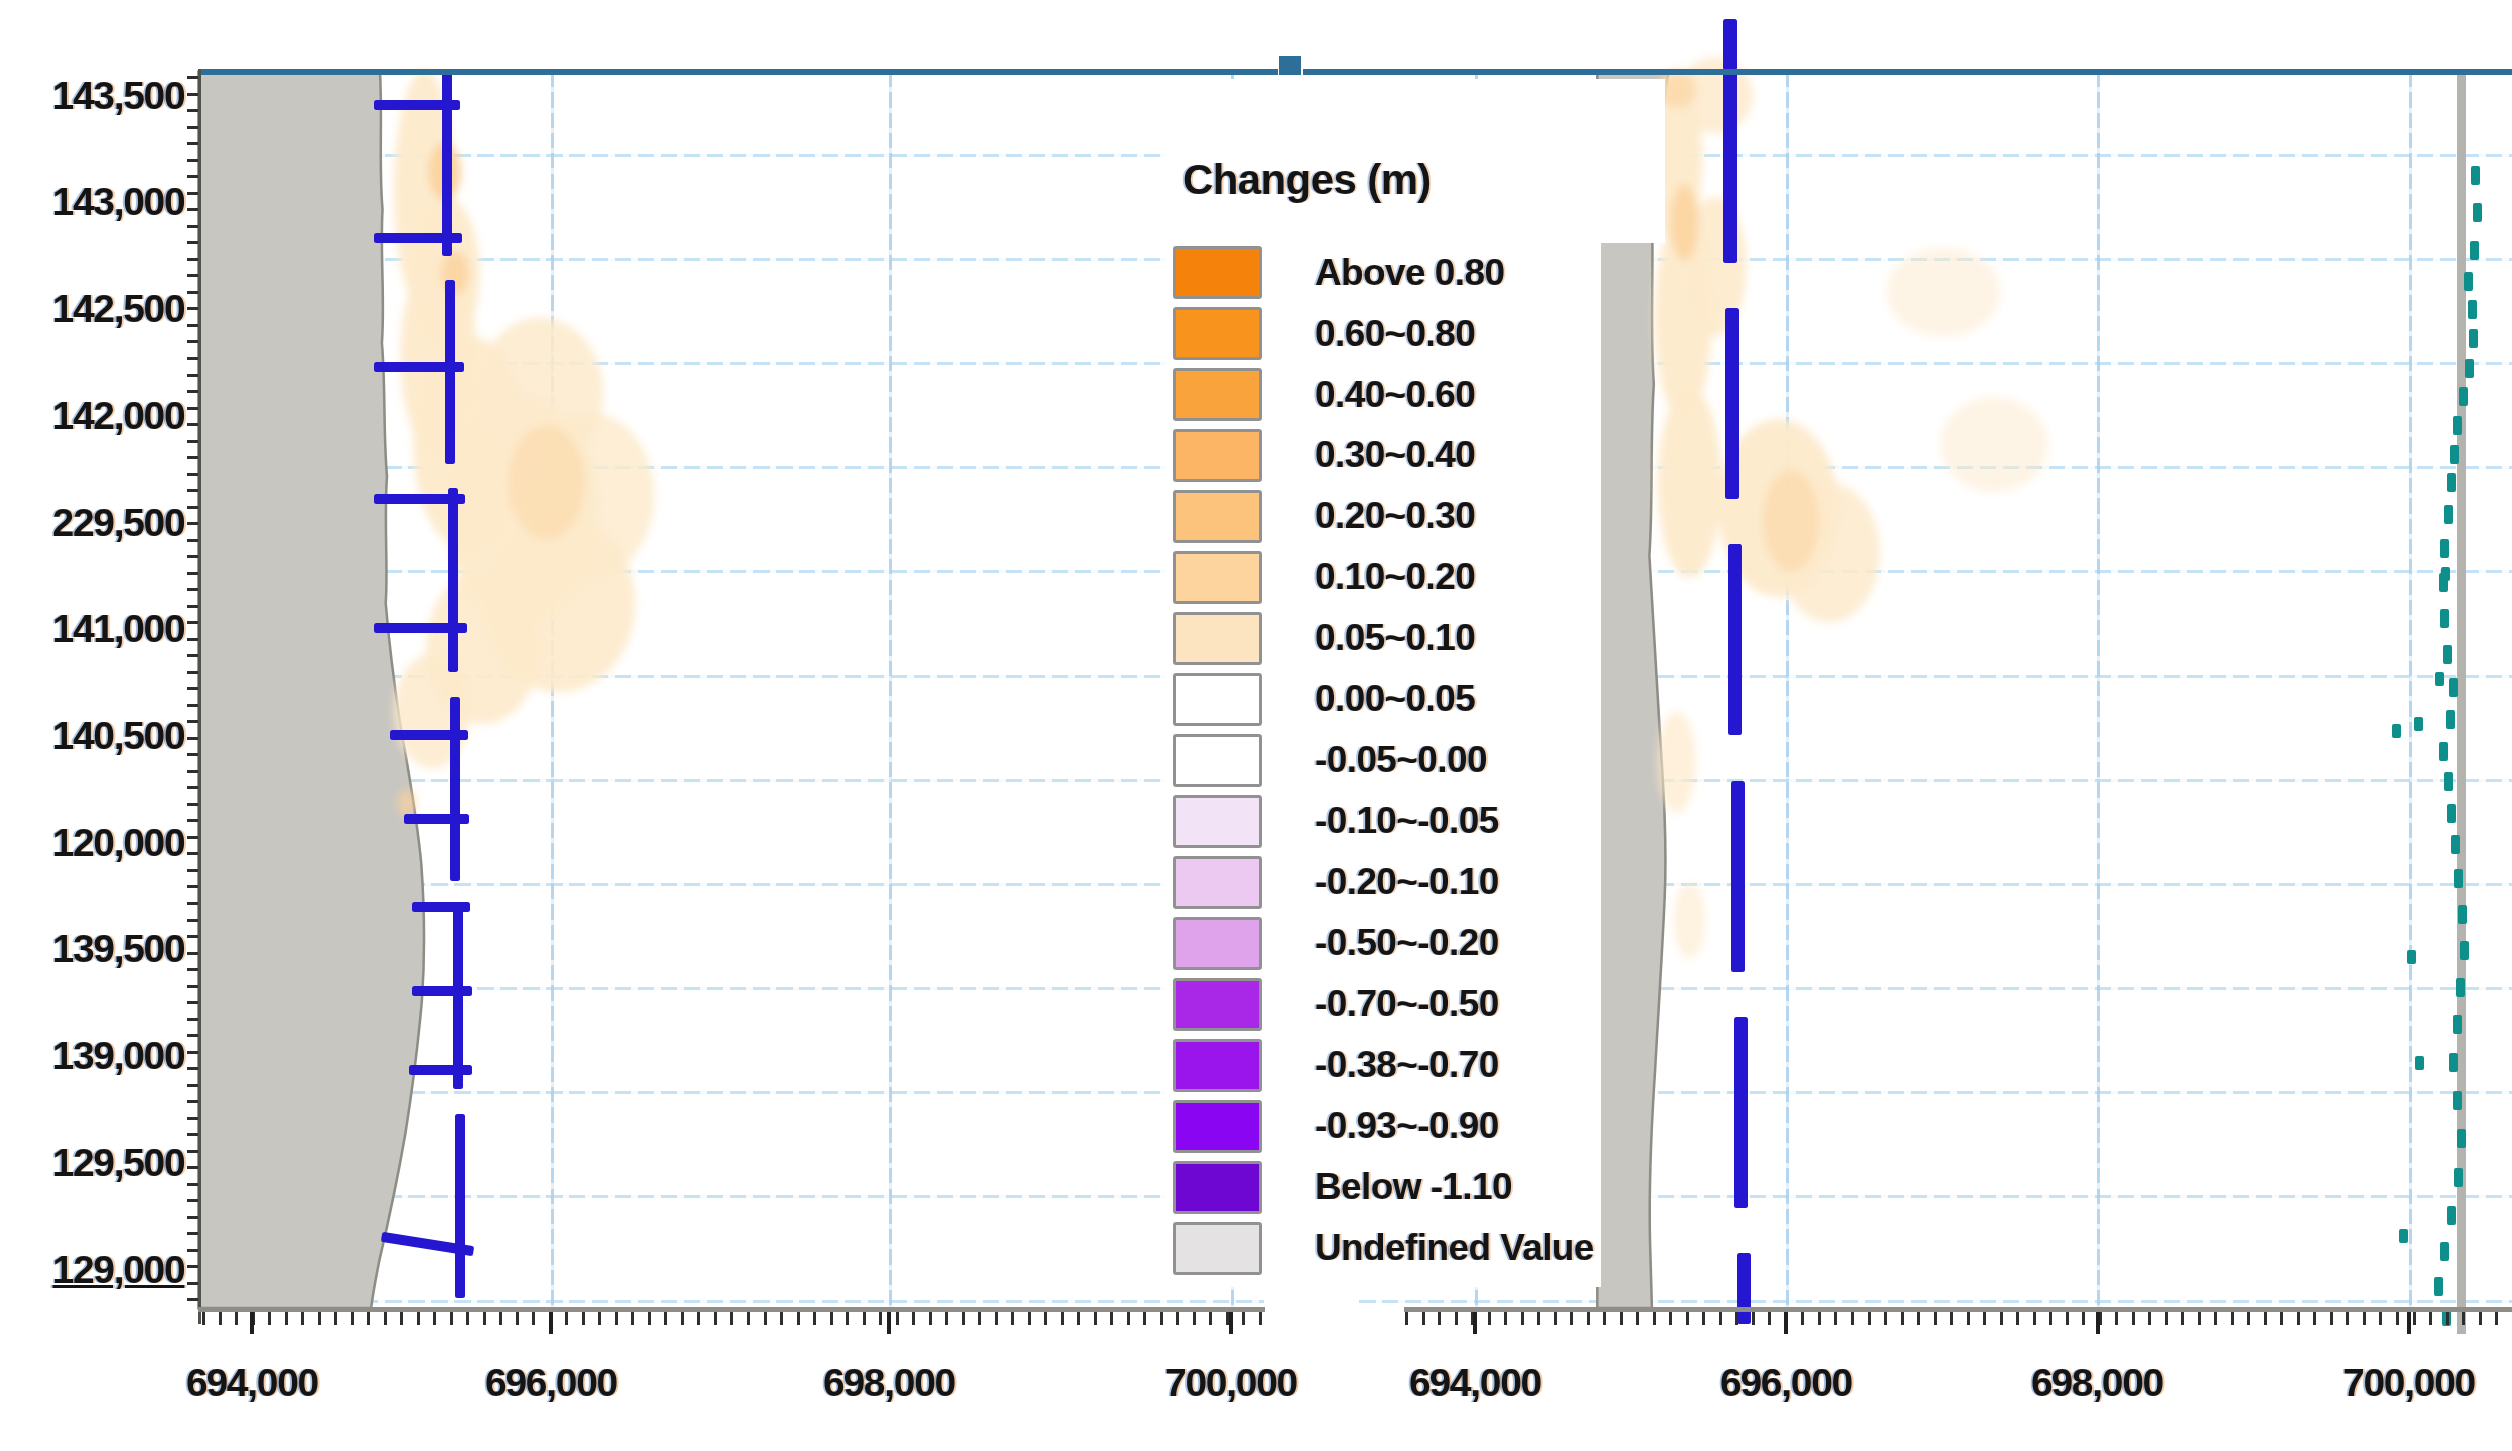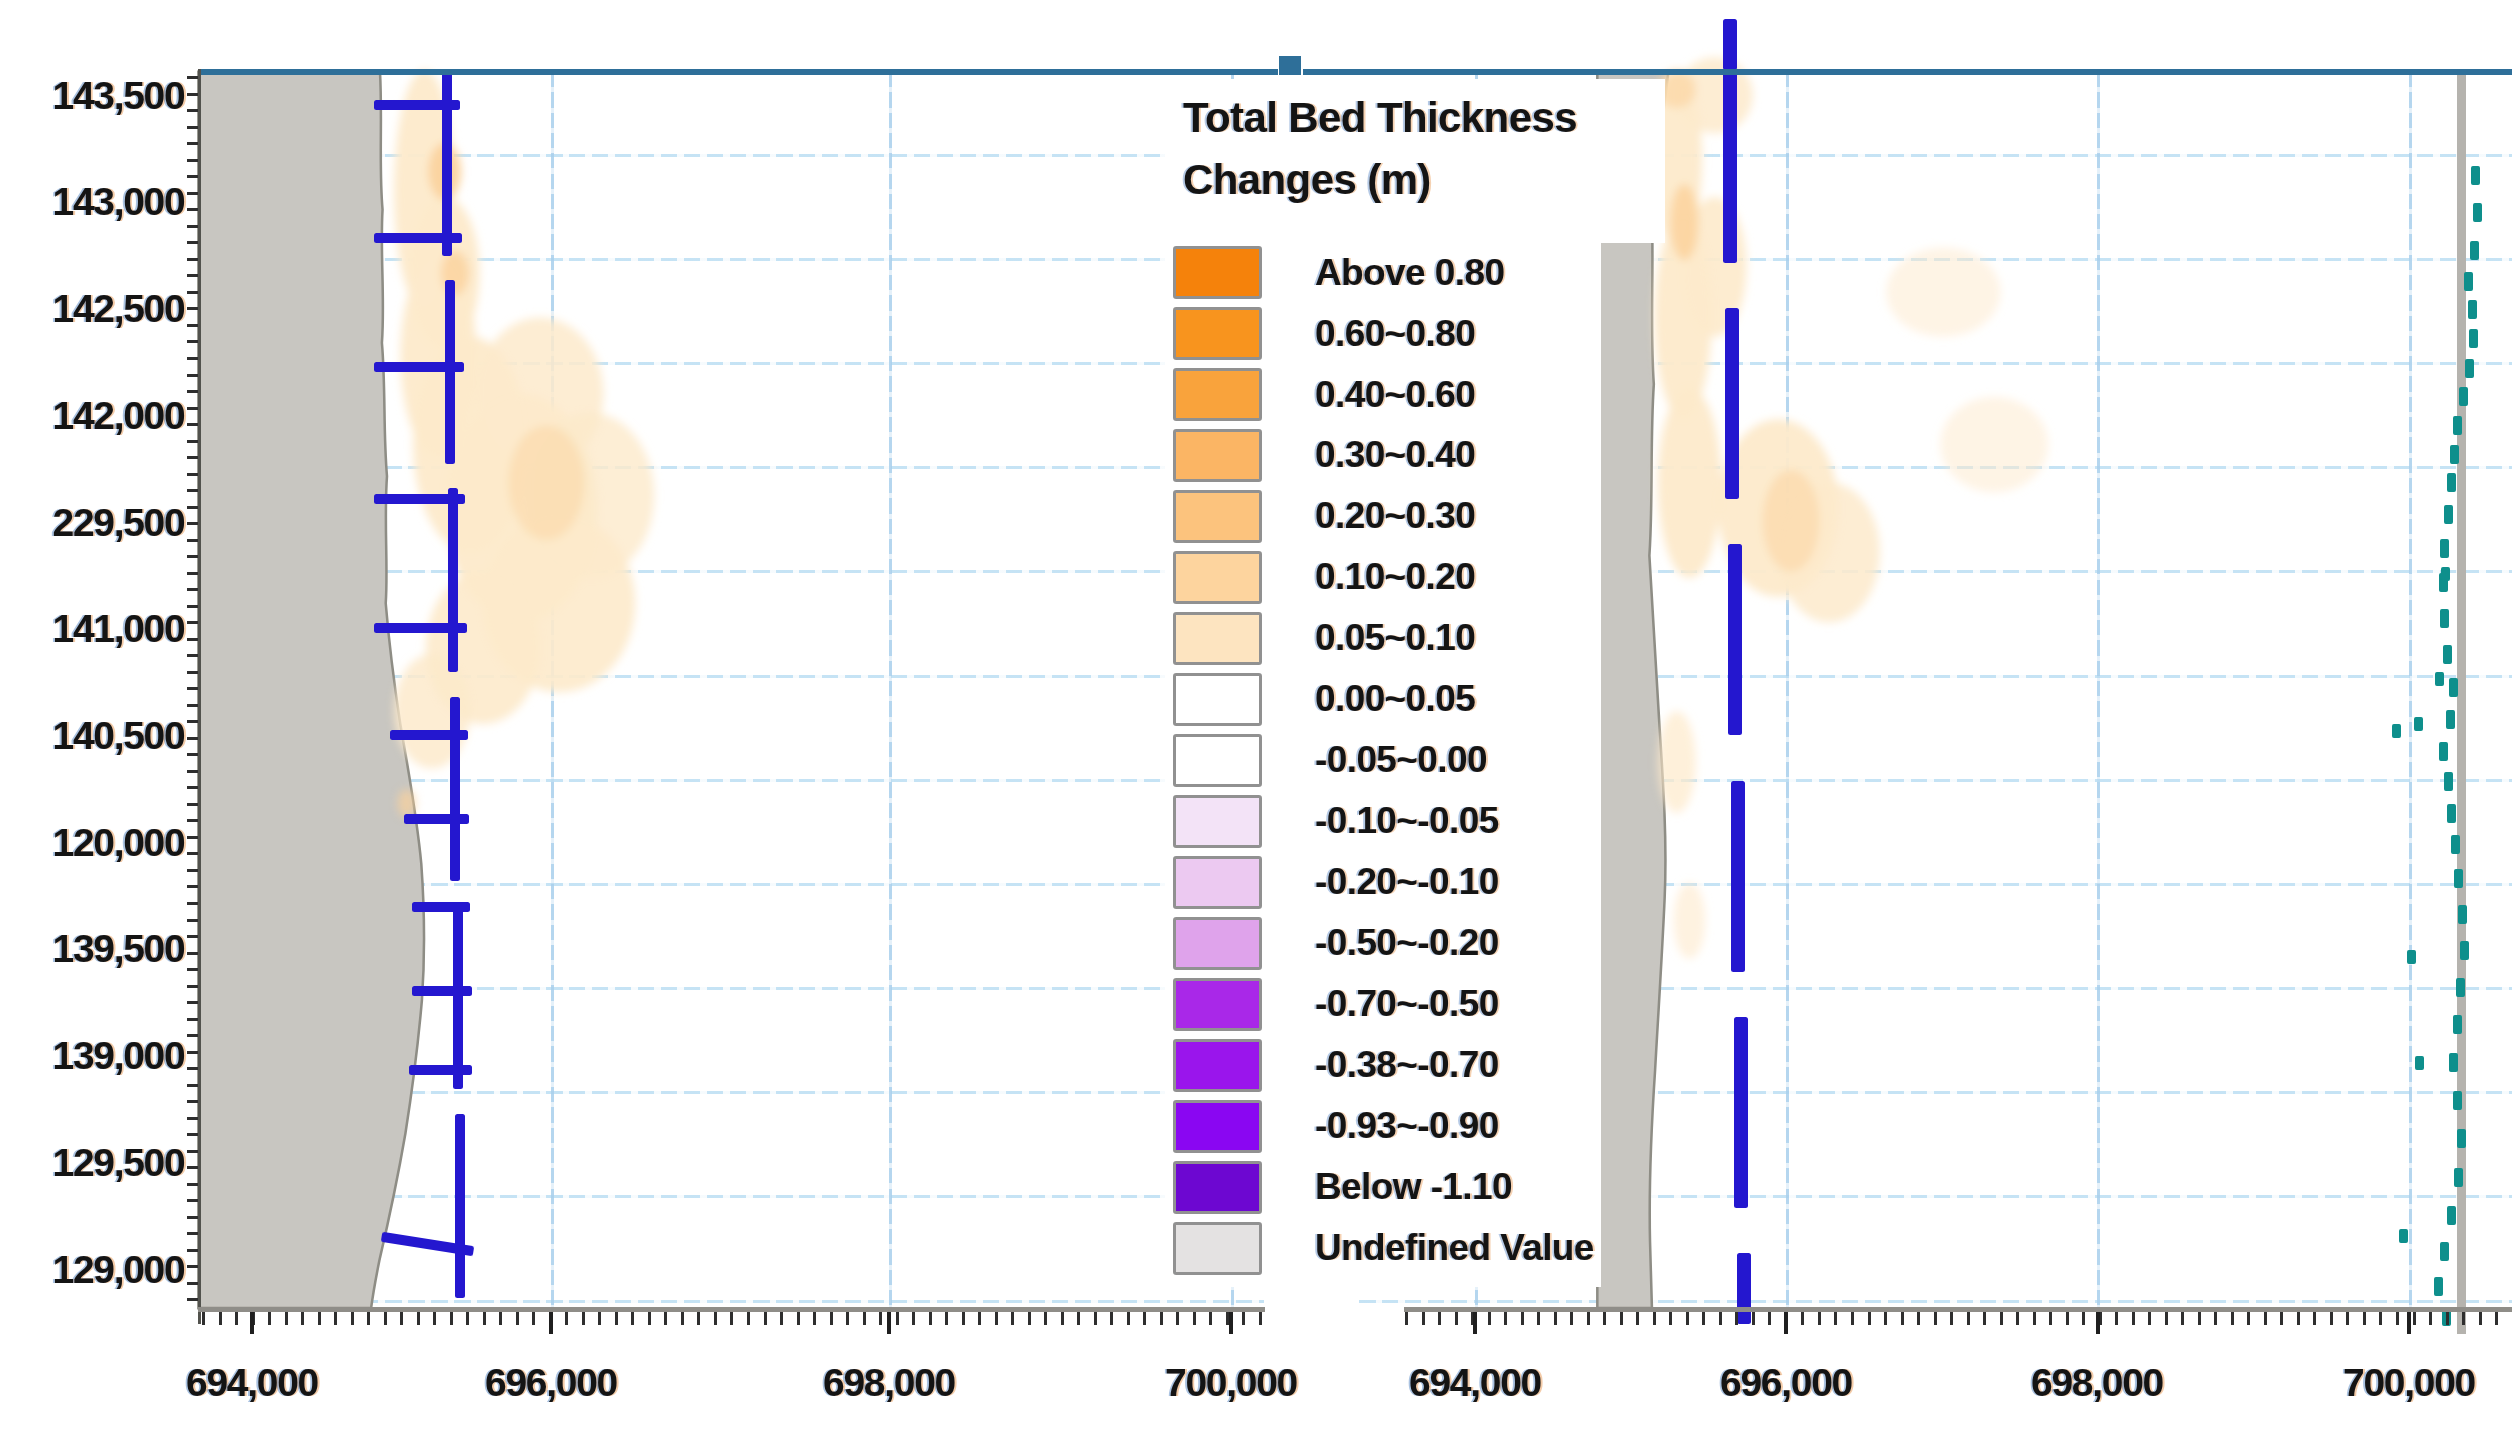--- a/index.html
+++ b/index.html
@@ -412,21 +412,20 @@
   <div class="topborder" style="left:198px;top:69px;width:1080px;"></div>
   <div class="topborder" style="left:1303px;top:69px;width:1209px;"></div>
   <div class="abs" style="left:1279px;top:56px;width:21.6px;height:19px;background:var(--topborder);z-index:4;"></div>
   <div class="axisline" style="left:198px;top:69px;width:2.5px;height:1255px;"></div>
   <div class="axisline" style="left:198px;top:1307px;width:1067px;height:5.1px;background:#8f8d88;"></div>
   <div class="axisline" style="left:1404px;top:1307px;width:1108px;height:5.1px;background:#8f8d88;"></div>
   <div class="grayline" style="left:2457px;top:72px;width:9px;height:1262px;"></div>
 
   <div id="legend-box"></div>
   <div id="legend-box-ext"></div>
-  <div class="legend-title" style="top:94px;">Total Bed Thickness</div>
   <div class="legend-title" style="top:156px;">Changes (m)</div>
   <div id="legend-items">
       <div class="swatch" style="top: 246px; background: rgb(245, 130, 11);"></div>
       <div class="legend-label" style="top: 252px;">Above 0.80</div>
       <div class="swatch" style="top: 307px; background: rgb(248, 148, 30);"></div>
       <div class="legend-label" style="top: 313px;">0.60~0.80</div>
       <div class="swatch" style="top: 368px; background: rgb(249, 163, 60);"></div>
       <div class="legend-label" style="top: 374px;">0.40~0.60</div>
       <div class="swatch" style="top: 429px; background: rgb(251, 181, 100);"></div>
       <div class="legend-label" style="top: 434px;">0.30~0.40</div>
@@ -463,21 +462,21 @@
       <div class="axis-label ylab" style="left: 6.4px; top: 180px;">143,000</div>
       <div class="axis-label ylab" style="left: 6.4px; top: 287px;">142,500</div>
       <div class="axis-label ylab" style="left: 6.4px; top: 394px;">142,000</div>
       <div class="axis-label ylab" style="left: 6.4px; top: 501px;">229,500</div>
       <div class="axis-label ylab" style="left: 6.4px; top: 607px;">141,000</div>
       <div class="axis-label ylab" style="left: 6.4px; top: 714px;">140,500</div>
       <div class="axis-label ylab" style="left: 6.4px; top: 821px;">120,000</div>
       <div class="axis-label ylab" style="left: 6.4px; top: 927px;">139,500</div>
       <div class="axis-label ylab" style="left: 6.4px; top: 1034px;">139,000</div>
       <div class="axis-label ylab" style="left: 6.4px; top: 1141px;">129,500</div>
-      <div class="axis-label ylab" style="left: 6.4px; top: 1248px;">129,000</div>
+      <div class="axis-label ylab" style="left: 6.4px; top: 1248px; text-decoration: underline;">129,000</div>
     </div>
   <div id="x-labels">
       <div class="axis-label xlab" style="left: 144px; top: 1361px;">694,000</div>
       <div class="axis-label xlab" style="left: 443px; top: 1361px;">696,000</div>
       <div class="axis-label xlab" style="left: 781px; top: 1361px;">698,000</div>
       <div class="axis-label xlab" style="left: 1123px; top: 1361px;">700,000</div>
       <div class="axis-label xlab" style="left: 1367px; top: 1361px;">694,000</div>
       <div class="axis-label xlab" style="left: 1678px; top: 1361px;">696,000</div>
       <div class="axis-label xlab" style="left: 1989px; top: 1361px;">698,000</div>
       <div class="axis-label xlab" style="left: 2301px; top: 1361px;">700,000</div>

